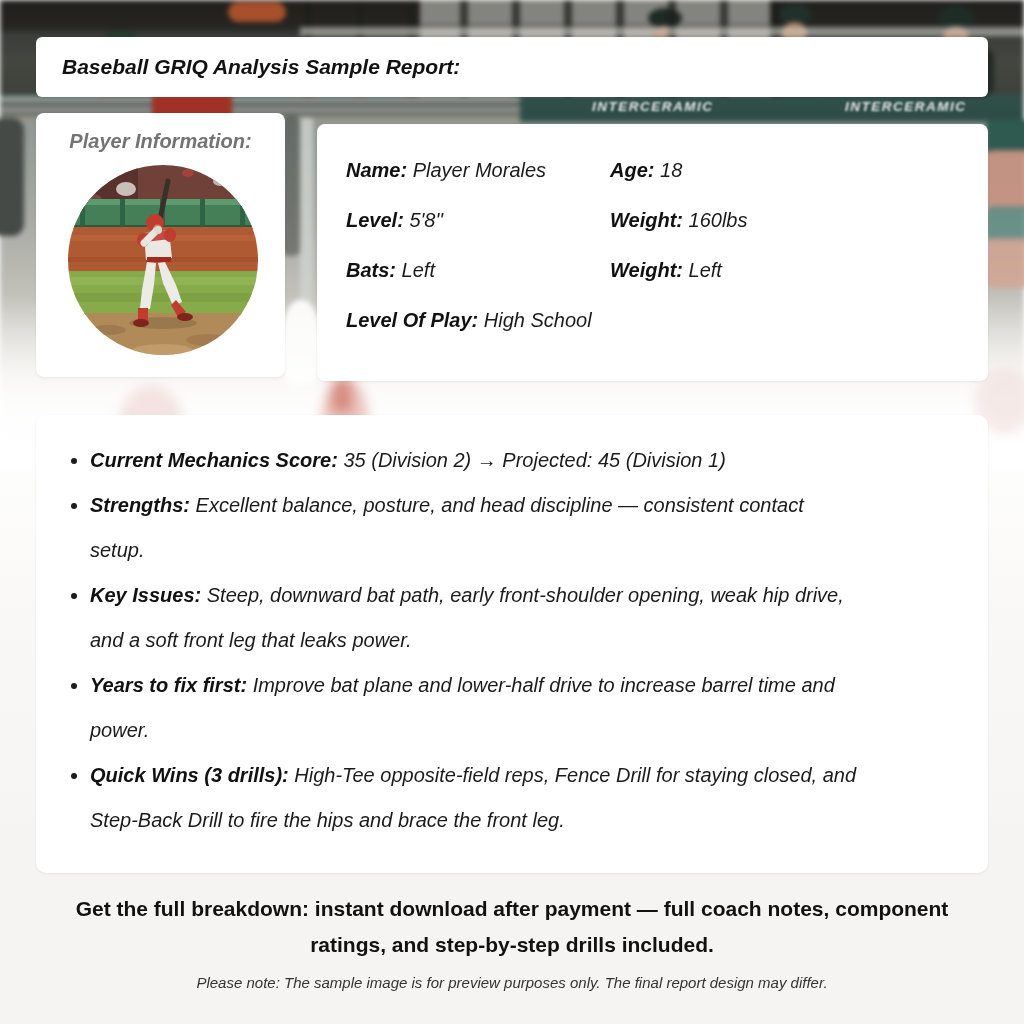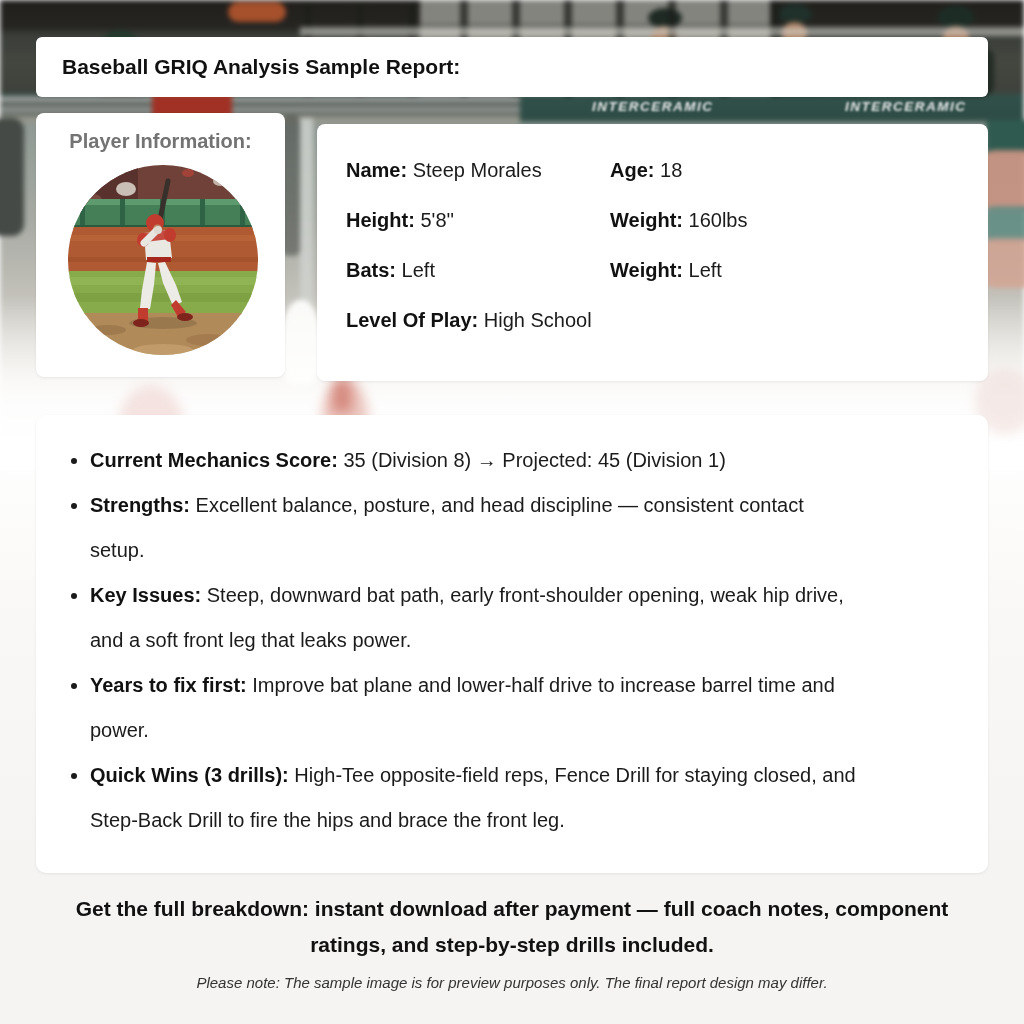--- a/index.html
+++ b/index.html
@@ -48,21 +48,21 @@
   .rsalmon2{left:984px;top:238px;width:50px;height:50px;background:#d4a391;border-radius:10px;opacity:.8;}
   .sign{position:absolute;top:99px;height:18px;color:rgba(255,255,255,.88);font-size:13.5px;font-weight:700;
     font-style:italic;letter-spacing:1.5px;white-space:nowrap;filter:blur(1.15px);}
   .fade{position:absolute;inset:0;background:linear-gradient(180deg,rgba(255,255,255,0) 295px,rgba(255,255,255,.85) 395px,#ffffff 452px);}
   .ghost{position:absolute;filter:blur(6px);}
   .g1{left:118px;top:385px;width:66px;height:85px;border-radius:50%;background:#f0d6d2;opacity:.65;}
   .g2{left:322px;top:378px;width:46px;height:78px;border-radius:50% 50% 40% 40%;background:#dd9c90;opacity:.55;}
   .g2b{left:332px;top:378px;width:20px;height:34px;border-radius:50% 50% 0 0;background:#c96456;opacity:.6;}
   .g3{left:975px;top:368px;width:60px;height:66px;border-radius:50%;background:#edd7d2;opacity:.5;}
   
-  .card{position:absolute;background:#ffffff;box-shadow:0 1px 3px rgba(0,0,0,.07);}
+  .card{position:absolute;background:#ffffff;box-shadow:0 1px 3px rgba(0,0,0,.07);font-style:italic;}
   #headerCard{left:36px;top:37px;width:952px;height:60px;border-radius:6px;}
   #headerCard h1{margin:0;padding:0 0 0 26px;font-size:21px;line-height:60px;font-weight:700;color:#111;}
   #playerCard{left:36px;top:113px;width:249px;height:264px;border-radius:8px;}
   #playerCard .pi-title{margin:17px 0 0 0;text-align:center;font-size:20px;font-weight:700;color:#737373;}
   #photoCircle{position:absolute;left:32px;top:52px;width:190px;height:190px;border-radius:50%;overflow:hidden;}
   #detailsCard{left:317px;top:115px;width:671px;height:257px;border-radius:8px;margin-top:9px;}
   .fields{display:grid;grid-template-columns:264px auto;grid-template-rows:repeat(4,50px);padding:21px 0 0 29px;}
   .field{display:flex;align-items:center;font-size:20px;white-space:nowrap;color:#1b1b1b;}
   .field .lbl{font-weight:700;color:#111;}
   #mainCard{left:36px;top:415px;width:952px;height:458px;border-radius:10px;}
@@ -166,33 +166,33 @@
         <rect x="70" y="143" width="10" height="13" fill="#c13b2e"></rect>
         <path d="M108,135 L118,147 L110,152 L103,140 Z" fill="#c13b2e"></path>
         <ellipse cx="73" cy="158" rx="8" ry="4" fill="#7e241d"></ellipse>
         <ellipse cx="117" cy="152" rx="8" ry="4" fill="#7e241d"></ellipse>
       </svg>
     </div>
   </div>
 
   <div class="card" id="detailsCard">
     <div class="fields">
-      <div class="field"><span class="lbl">Name:</span>&nbsp;<span>Steep Morales</span></div>
+      <div class="field"><span class="lbl">Name:</span>&nbsp;<span>Player Morales</span></div>
       <div class="field"><span class="lbl">Age:</span>&nbsp;<span>18</span></div>
-      <div class="field"><span class="lbl">Height:</span>&nbsp;<span>5'8''</span></div>
+      <div class="field"><span class="lbl">Level:</span>&nbsp;<span>5'8''</span></div>
       <div class="field"><span class="lbl">Weight:</span>&nbsp;<span>160lbs</span></div>
       <div class="field"><span class="lbl">Bats:</span>&nbsp;<span>Left</span></div>
       <div class="field"><span class="lbl">Weight:</span>&nbsp;<span>Left</span></div>
       <div class="field"><span class="lbl">Level Of Play:</span>&nbsp;<span>High School</span></div>
     </div>
   </div>
 
   <div class="card" id="mainCard">
     <ul>
-      <li><span class="bl">Current Mechanics Score:</span> <span>35 (Division 8) → Projected: 45 (Division 1)</span></li>
+      <li><span class="bl">Current Mechanics Score:</span> <span>35 (Division 2) → Projected: 45 (Division 1)</span></li>
       <li><span class="bl">Strengths:</span> <span>Excellent balance, posture, and head discipline — consistent contact
 setup.</span></li>
       <li><span class="bl">Key Issues:</span> <span>Steep, downward bat path, early front-shoulder opening, weak hip drive,
 and a soft front leg that leaks power.</span></li>
       <li><span class="bl">Years to fix first:</span> <span>Improve bat plane and lower-half drive to increase barrel time and
 power.</span></li>
       <li><span class="bl">Quick Wins (3 drills):</span> <span>High-Tee opposite-field reps, Fence Drill for staying closed, and
 Step-Back Drill to fire the hips and brace the front leg.</span></li>
     </ul>
   </div>

